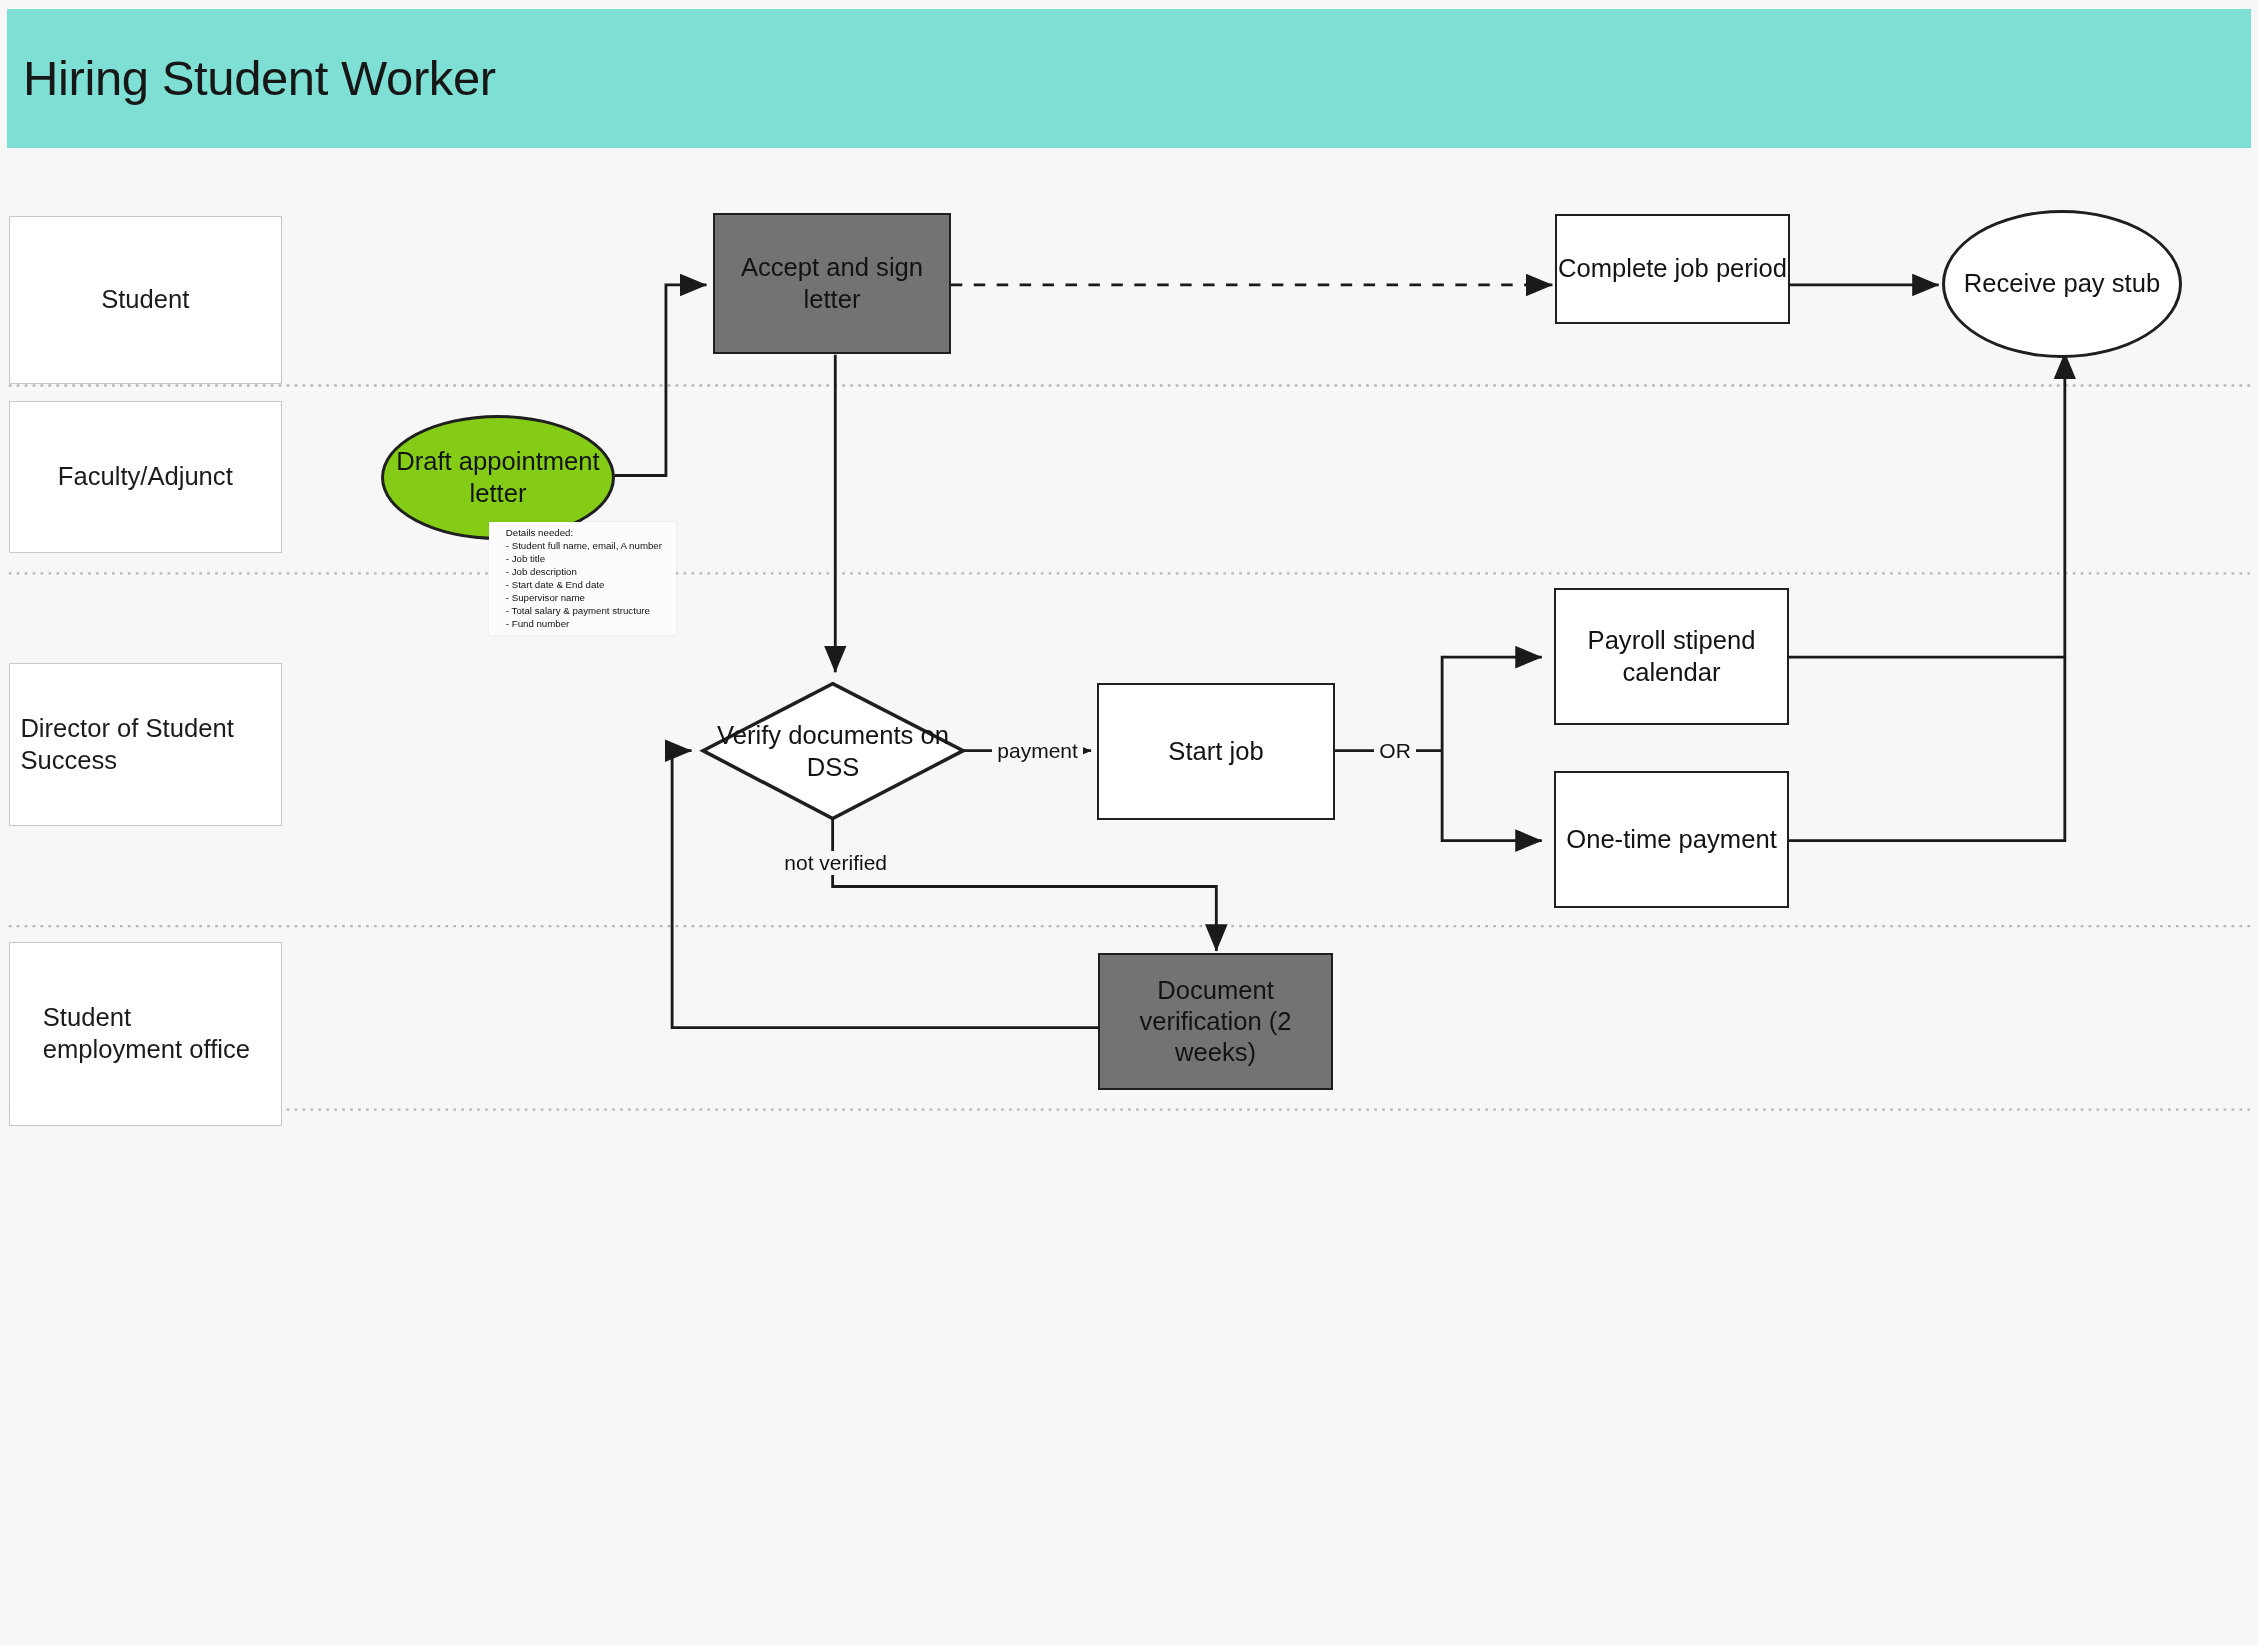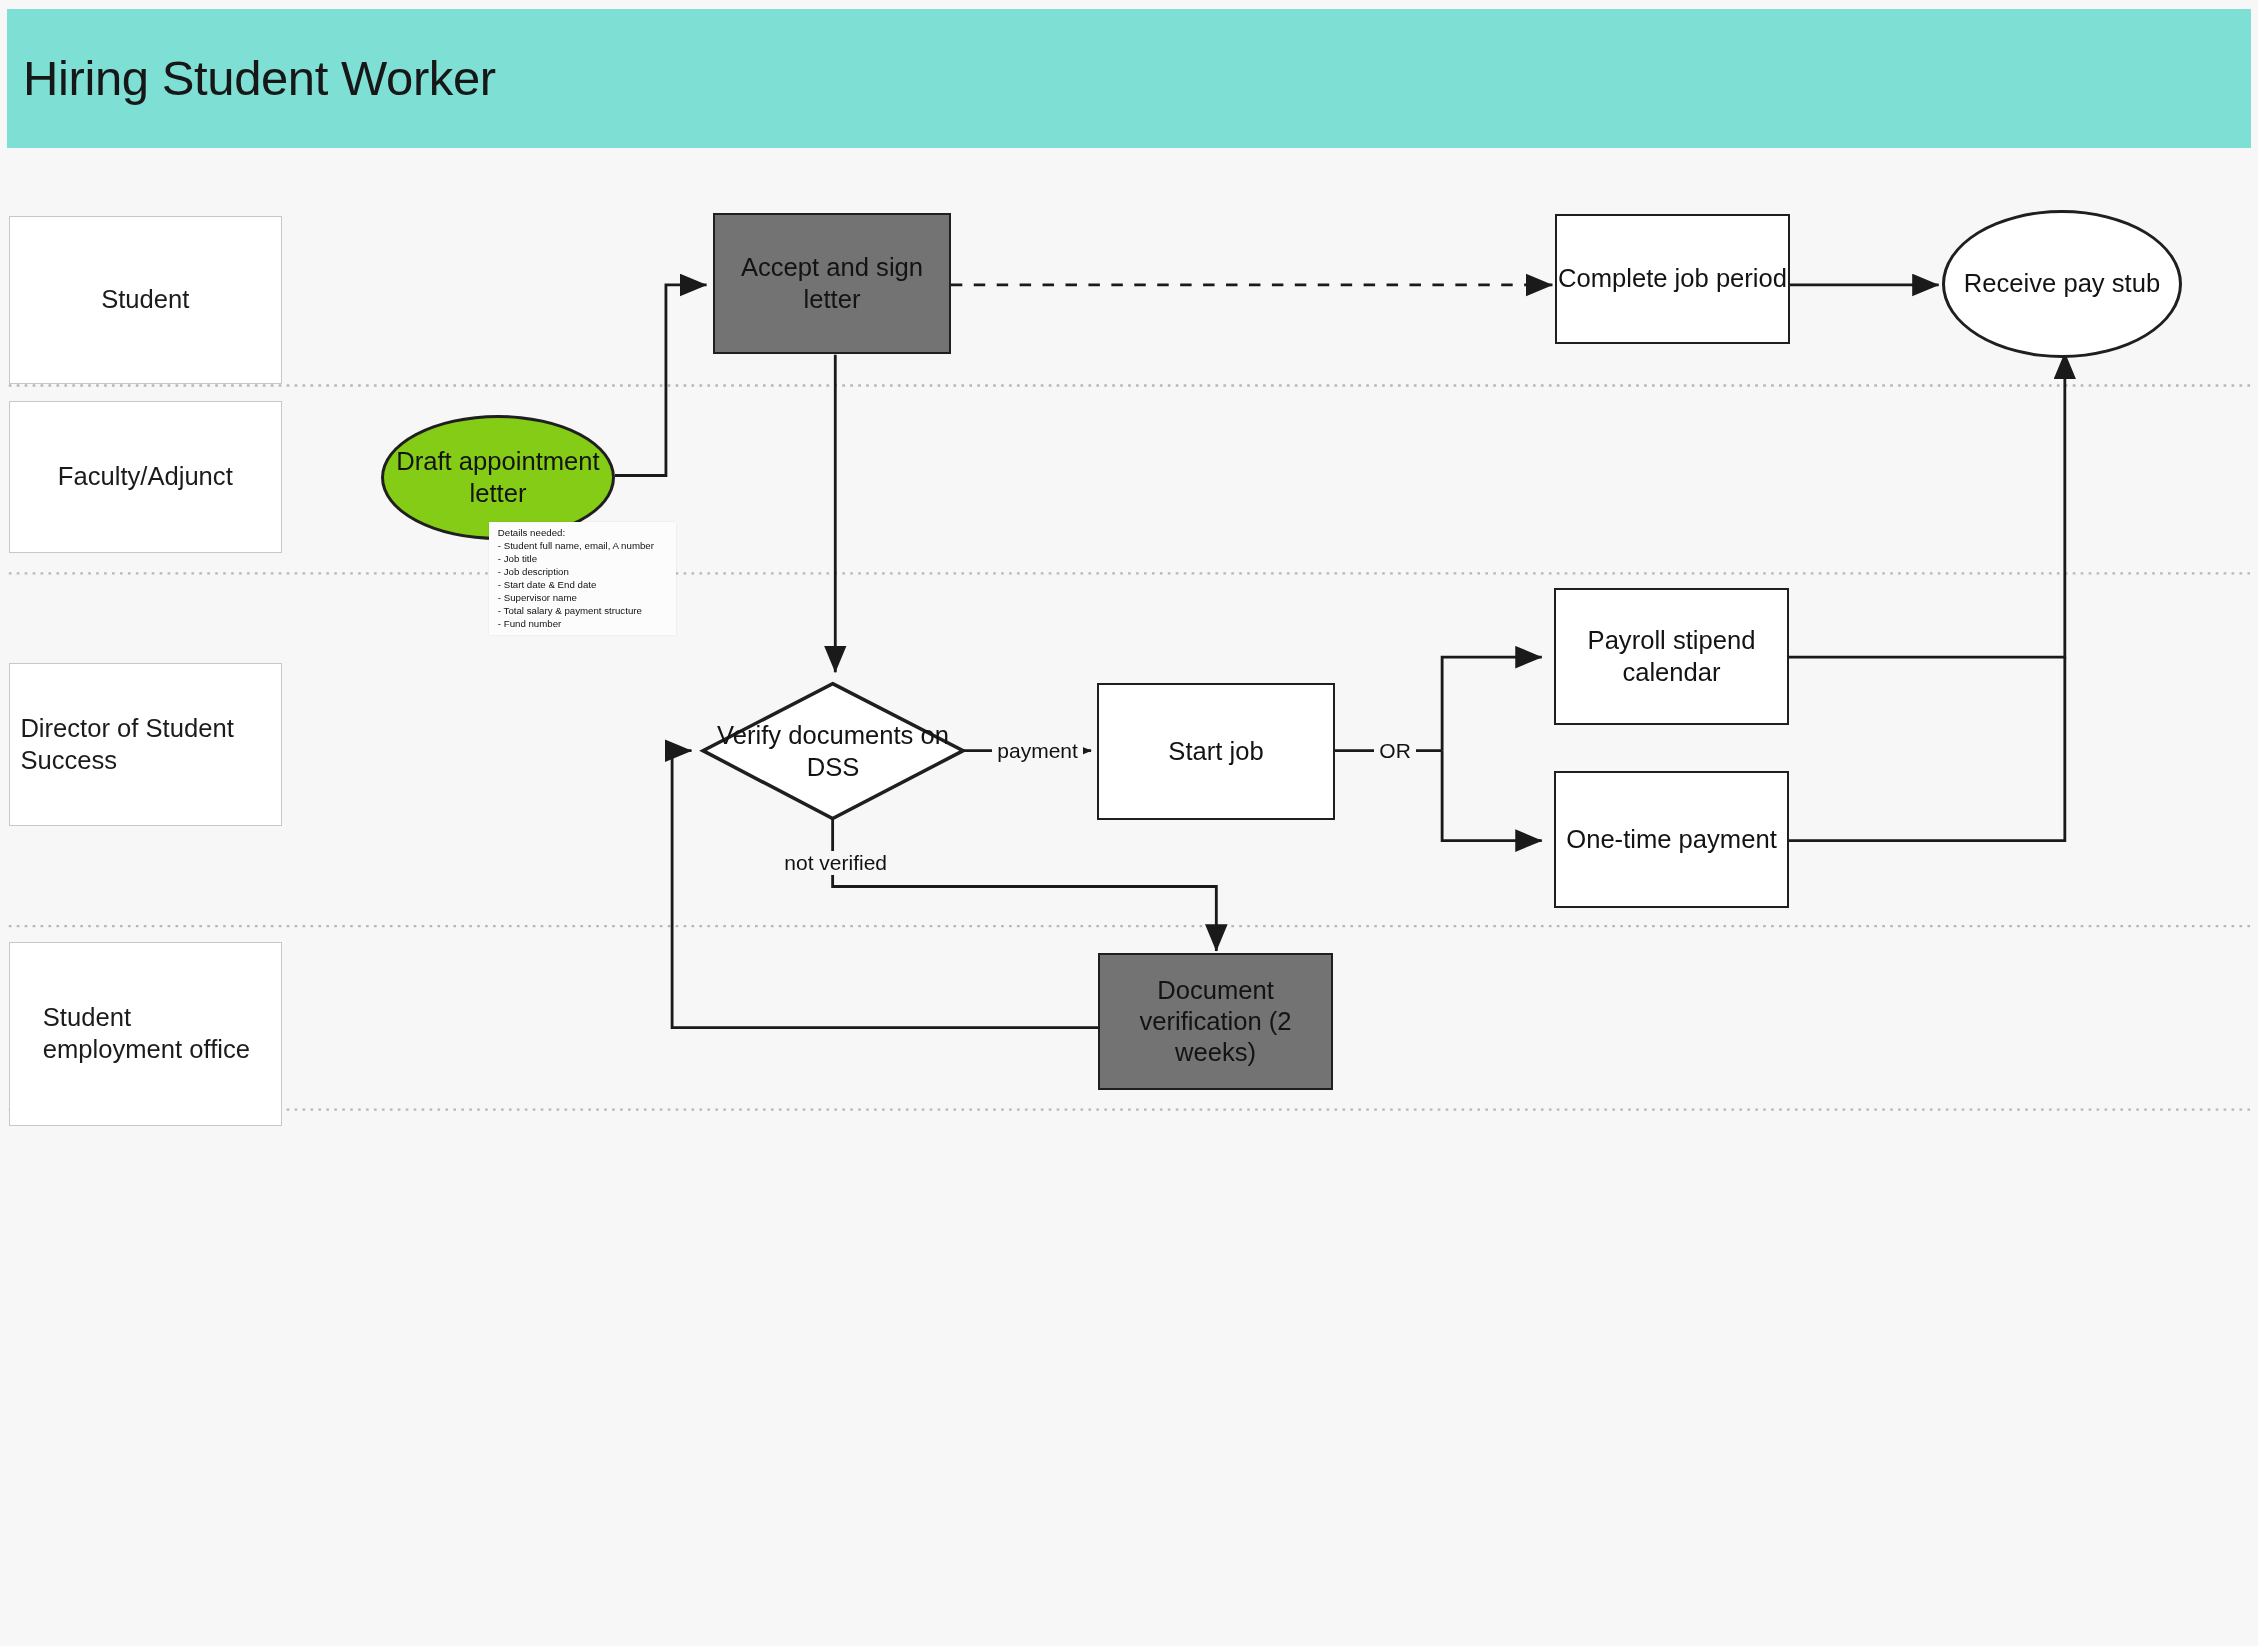--- a/index.html
+++ b/index.html
@@ -115,21 +115,21 @@
     width: 187px;
     height: 113px;
     background: #fcfcfc;
     box-sizing: border-box;
     padding: 5.3px 7px 3.5px 8.8px;
     font-size: 9.7px;
     line-height: 1.33;
     color: #111111;
     box-shadow: 0 0 1.8px rgba(0,0,0,0.10);
   }
-  .note-line { white-space: nowrap; }
+  .note-line { white-space: nowrap; margin-left: 8px; }
   .note-head { font-weight: 400; }
 </style>
 </head>
 <body>
 
 <svg id="canvas" viewBox="0 0 2560 1866" xmlns="http://www.w3.org/2000/svg">
   <defs>
     <marker id="arrow" markerWidth="11" markerHeight="11" refX="9.4" refY="4" orient="auto" markerUnits="strokeWidth">
       <path d="M0,0 L0,8 L9.6,4 z" fill="#1a1a1a"></path>
     </marker>
@@ -186,21 +186,21 @@
   <span>Director of Student Success</span>
 </div>
 <div class="lane-label" style="top:942px; height:184px;padding-left:33px;">
   <span>Student employment office</span>
 </div>
 
 <div class="node rect teal" style="left:713px; top:213px; width:238px; height:141px;">
   <span>Accept and sign letter</span>
 </div>
 
-<div class="node rect" style="left:1555px; top:214px; width:235px; height:130px;">
+<div class="node rect" style="left:1555px; top:214px; width:235px; height:110px;">
   <span>Complete job period</span>
 </div>
 
 <div class="node ellipse" style="left:1942px; top:210px; width:240px; height:148px;">
   <span>Receive pay stub</span>
 </div>
 
 <div class="node ellipse teal" style="left:381px; top:415px; width:234px; height:125px;">
   <span>Draft appointment letter</span>
 </div>

